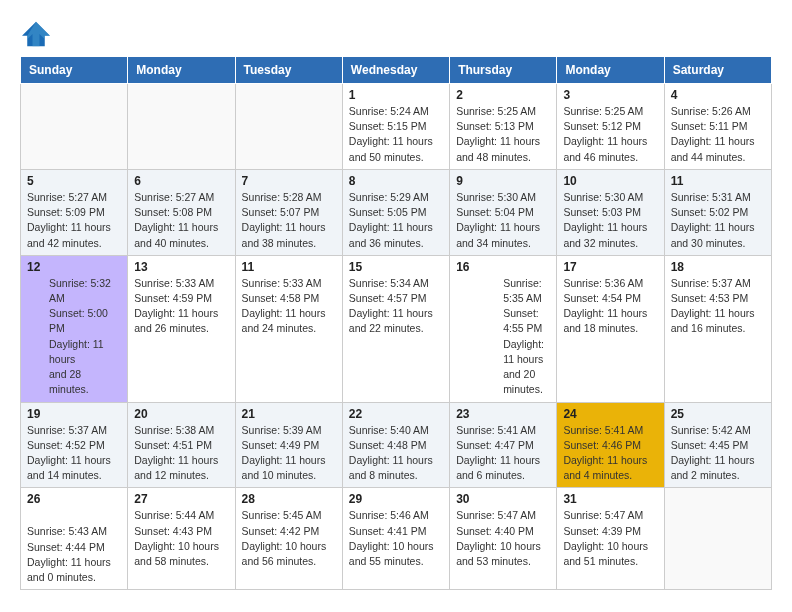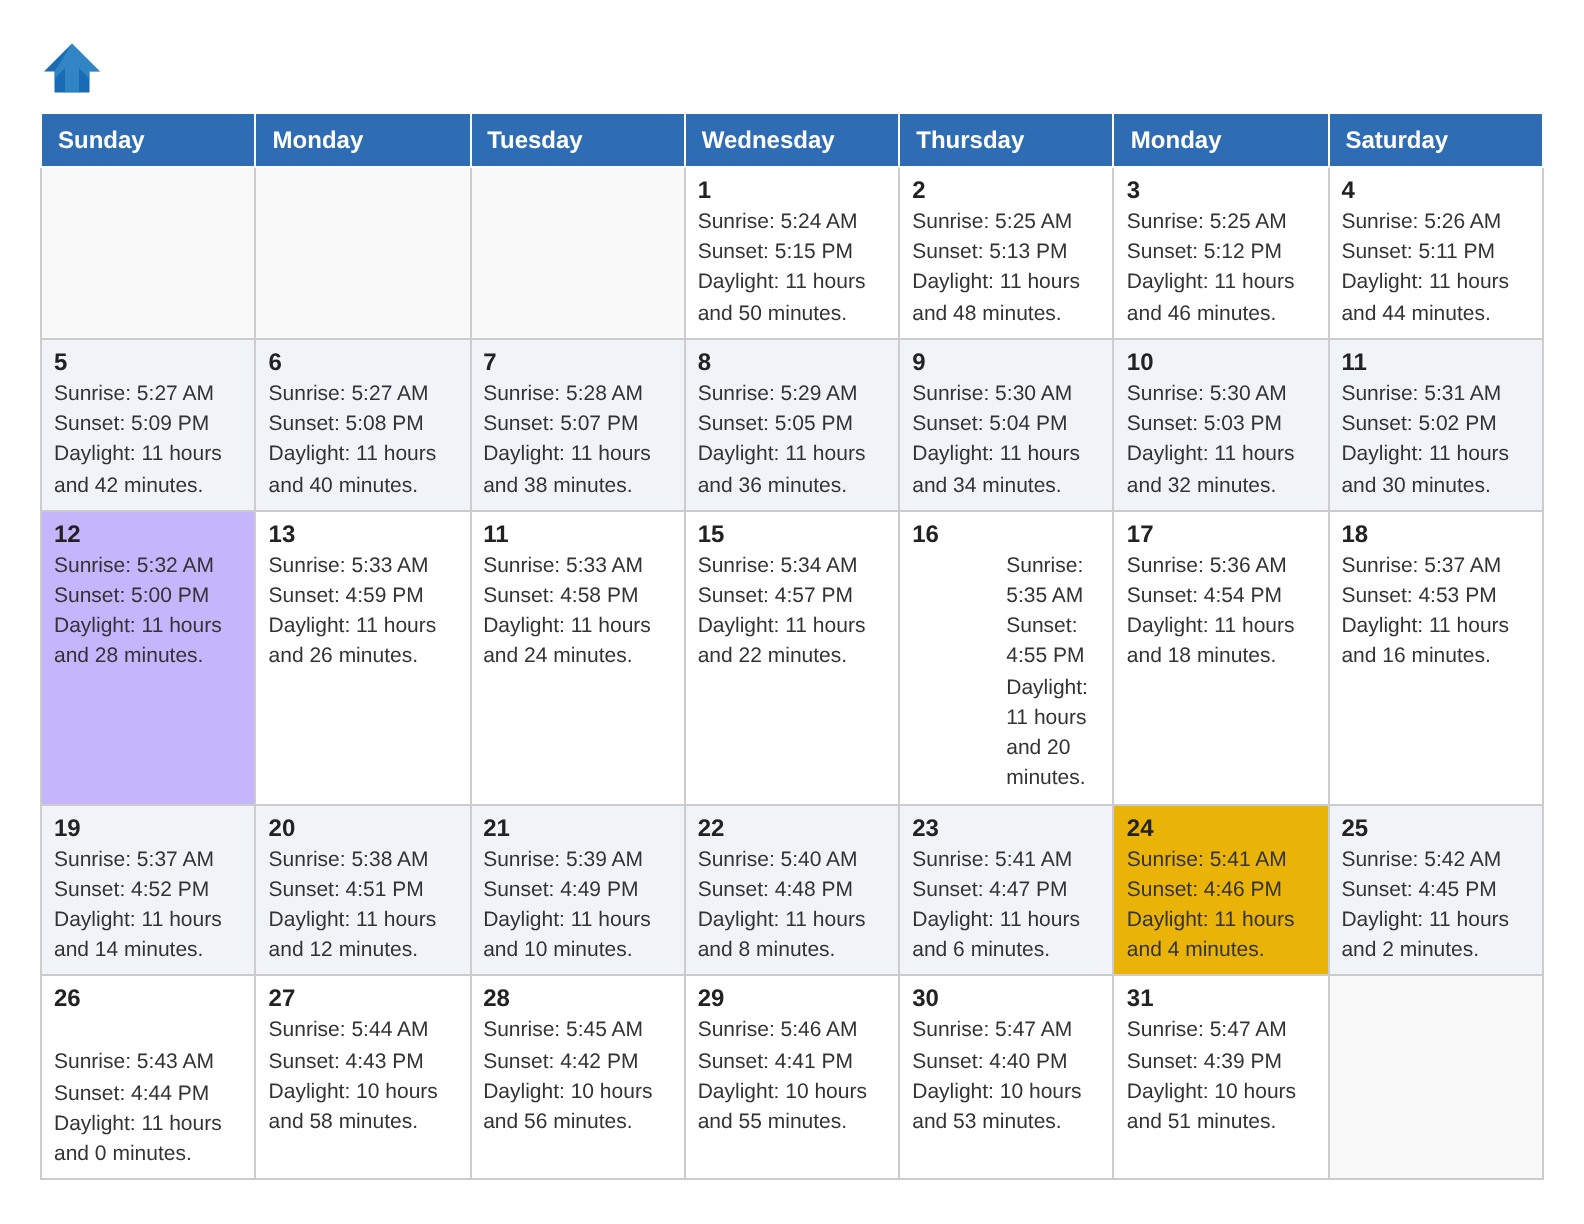--- a/index.html
+++ b/index.html
@@ -204,21 +204,21 @@
           <span class="day-number">11</span>
           <div class="day-info" style="white-space: pre-line;">Sunrise: 5:31 AM
 Sunset: 5:02 PM
 Daylight: 11 hours
 and 30 minutes.</div>
         </td>
       </tr>
       <tr>
         <td style="background: #c4b5fd;">
           <span class="day-number">12</span>
-          <div class="day-info" style="white-space: pre-line;">Sunrise: 5:32 AM
+          <div class="day-info" style="white-space: pre-line; margin-left: 22px;">Sunrise: 5:32 AM
 Sunset: 5:00 PM
 Daylight: 11 hours
 and 28 minutes.</div>
         </td>
         <td style="background: rgb(255, 255, 255);">
           <span class="day-number">13</span>
           <div class="day-info" style="white-space: pre-line;">Sunrise: 5:33 AM
 Sunset: 4:59 PM
 Daylight: 11 hours
 and 26 minutes.</div>

